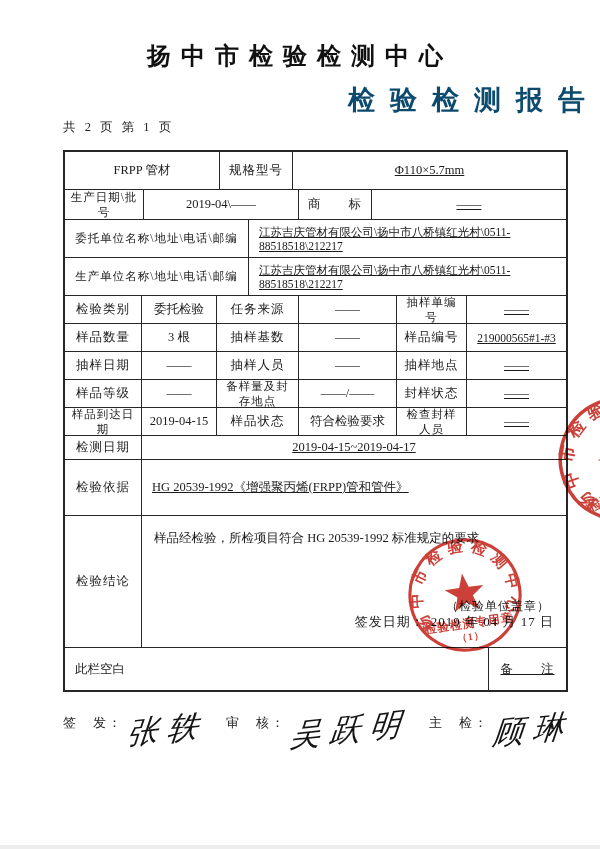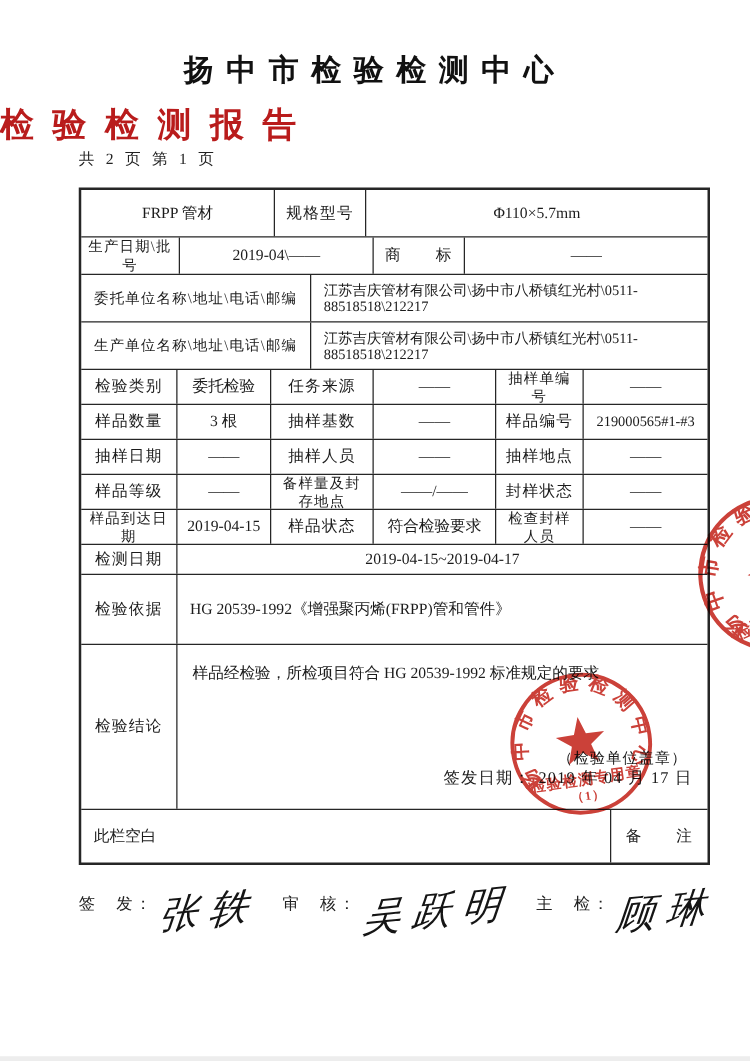--- a/index.html
+++ b/index.html
@@ -7,22 +7,22 @@
     width:600px;height:849px;background:#ffffff;position:relative;
     overflow:hidden;
     font-family:"Liberation Serif","DejaVu Serif",serif;
     color:#1b1b1b;
   }
   .org-title{
     position:absolute;top:40px;left:0;width:100%;text-align:center;
     font-size:24px;font-weight:bold;letter-spacing:10px;color:#111;
   }
   .report-title{
-    position:absolute;top:82px;left:0;width:100%;text-align:left;
-    font-size:27px;font-weight:bold;letter-spacing:15px;color:#b91c1c;
+    position:absolute;top:82px;left:0;width:100%;text-align:right;
+    font-size:27px;font-weight:bold;letter-spacing:15px;color:#0c4a6e;
   }
   .doc-line{
     position:absolute;top:119px;left:63px;width:505px;
     display:flex;justify-content:space-between;
     font-size:12.5px;color:#222;
   }
   .doc-line .pg{letter-spacing:3px;}
 
   
   .tbl{
@@ -30,21 +30,21 @@
     border:2px solid #262626;box-sizing:border-box;background:transparent;
   }
   .row{display:flex;border-bottom:1px solid #262626;box-sizing:border-box;}
   .row:last-child{border-bottom:none;}
   .cell{
     border-right:1px solid #262626;box-sizing:border-box;
     display:flex;align-items:center;justify-content:center;
     text-align:center;font-size:12.5px;padding:2px 4px;color:#1b1b1b;
     overflow:hidden;
   }
-  .cell:last-child{border-right:none;}
+  .cell:last-child{border-right:none;text-decoration:underline;}
   .cell.left{justify-content:flex-start;text-align:left;padding-left:10px;}
   .lab{letter-spacing:1px;}
   .sp{letter-spacing:5px;}
   .small{font-size:11.5px;}
   
   .wA1{flex:0 0 79px;} .wA2{flex:0 0 155px;} .wA3{flex:0 0 73px;} .wA4{flex:1;}
   .wB1{flex:0 0 184px;text-align:right;} .wB2{flex:1;}
   .wC1{flex:0 0 77px;} .wC2{flex:0 0 75px;text-align:right;} .wC3{flex:0 0 82px;}
   .wC4{flex:0 0 98px;} .wC5{flex:0 0 70px;} .wC6{flex:1;}
   .wD1{flex:0 0 77px;} .wD2{flex:1;}

